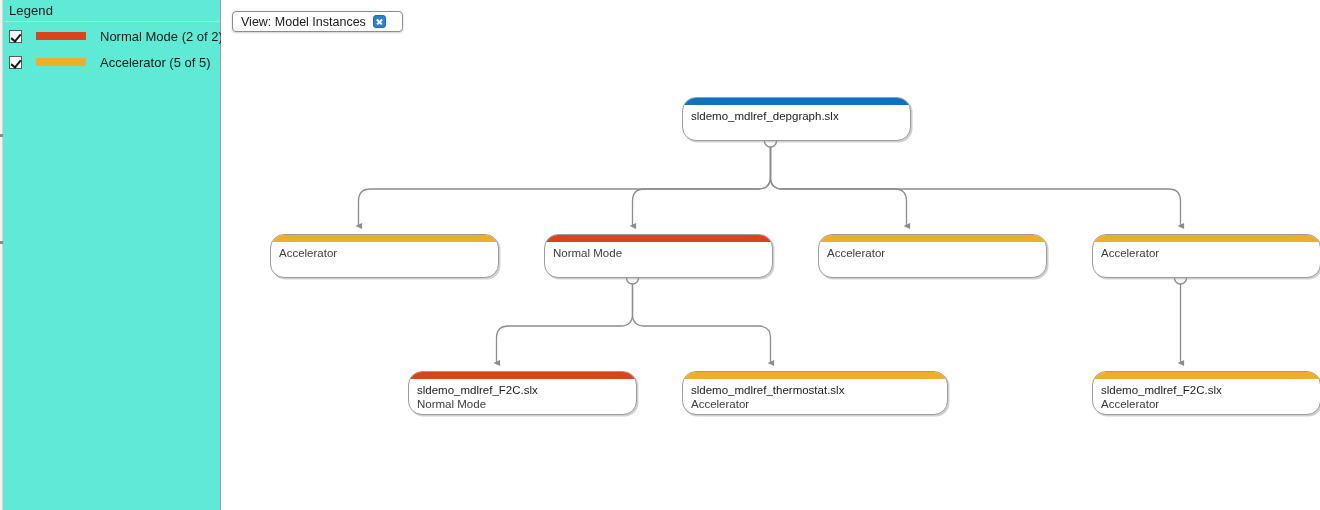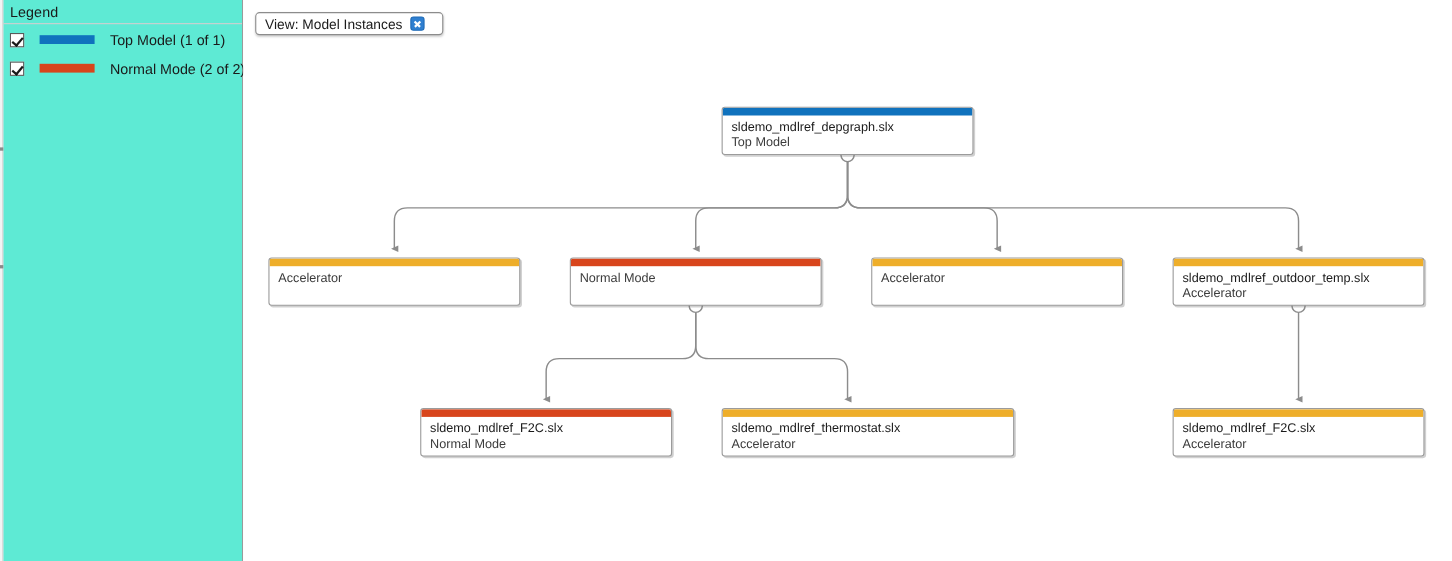--- a/index.html
+++ b/index.html
@@ -149,23 +149,24 @@
   }
   #view-chip-clear::before { transform: rotate(45deg); }
   #view-chip-clear::after  { transform: rotate(-45deg); }
 
   
   .node {
     position: absolute;
     box-sizing: border-box;
     background: #ffffff;
     border: 1px solid #9b9b9b;
-    border-radius: 3px;
+    border-radius: 14px;
     box-shadow: 1.5px 1.5px 0 rgba(120,120,120,0.35);
     overflow: hidden;
+    margin-left: 26px;
   }
   .node-bar {
     height: 7px;
     width: 100%;
   }
   .node-text {
     padding: 4px 0 0 8px;
   }
   .node-name {
     font-size: 11.5px;
@@ -188,27 +189,27 @@
   <div id="legend-panel">
     <div class="splitter-grip" style="top:134px"></div>
     <div class="splitter-grip" style="top:241px"></div>
 
     <div id="legend-title">Legend</div>
     <div id="legend-header-rule"></div>
 
     <div id="legend-list">
       <div class="legend-row">
         <span class="legend-checkbox"></span>
-        <span class="legend-swatch" style="background-color: rgb(16, 114, 189);"></span>
-        <span class="legend-label">Top Model (1 of 1)</span>
+        <span class="legend-swatch" style="background-color: rgb(216, 69, 28);"></span>
+        <span class="legend-label">Normal Mode (2 of 2)</span>
       </div>
       <div class="legend-row">
         <span class="legend-checkbox"></span>
-        <span class="legend-swatch" style="background-color: rgb(216, 69, 28);"></span>
-        <span class="legend-label">Normal Mode (2 of 2)</span>
+        <span class="legend-swatch" style="background-color: rgb(238, 174, 42);"></span>
+        <span class="legend-label">Accelerator (5 of 5)</span>
       </div>
     </div>
   </div>
 
   <div id="canvas-area">
 
     <div id="view-chip">
       <span id="view-chip-label">View: Model Instances</span>
       <span id="view-chip-clear"></span>
     </div>
@@ -233,21 +234,20 @@
           <circle cx="411.5" cy="278" r="6" fill="#ffffff" stroke="#8c8c8c" stroke-width="1.3"></circle>
           <circle cx="959.5" cy="278" r="6" fill="#ffffff" stroke="#8c8c8c" stroke-width="1.3"></circle>
         </g>
     </svg>
 
     <div id="nodes-layer">
         <div class="node" style="left: 435px; top: 97px; width: 229px; height: 44px;">
           <div class="node-bar" style="background: rgb(16, 114, 189);"></div>
           <div class="node-text">
             <div class="node-name">sldemo_mdlref_depgraph.slx</div>
-            <div class="node-mode">Top Model</div>
           </div>
         </div>
         <div class="node" style="left: 23px; top: 234px; width: 229px; height: 44px;">
           <div class="node-bar" style="background: rgb(238, 174, 42);"></div>
           <div class="node-text">
             <div class="node-mode">Accelerator</div>
           </div>
         </div>
         <div class="node" style="left: 297px; top: 234px; width: 229px; height: 44px;">
           <div class="node-bar" style="background: rgb(216, 69, 28);"></div>
@@ -257,21 +257,20 @@
         </div>
         <div class="node" style="left: 571px; top: 234px; width: 229px; height: 44px;">
           <div class="node-bar" style="background: rgb(238, 174, 42);"></div>
           <div class="node-text">
             <div class="node-mode">Accelerator</div>
           </div>
         </div>
         <div class="node" style="left: 845px; top: 234px; width: 229px; height: 44px;">
           <div class="node-bar" style="background: rgb(238, 174, 42);"></div>
           <div class="node-text">
-            <div class="node-name">sldemo_mdlref_outdoor_temp.slx</div>
             <div class="node-mode">Accelerator</div>
           </div>
         </div>
         <div class="node" style="left: 161px; top: 371px; width: 229px; height: 44px;">
           <div class="node-bar" style="background: rgb(216, 69, 28);"></div>
           <div class="node-text">
             <div class="node-name">sldemo_mdlref_F2C.slx</div>
             <div class="node-mode">Normal Mode</div>
           </div>
         </div>

